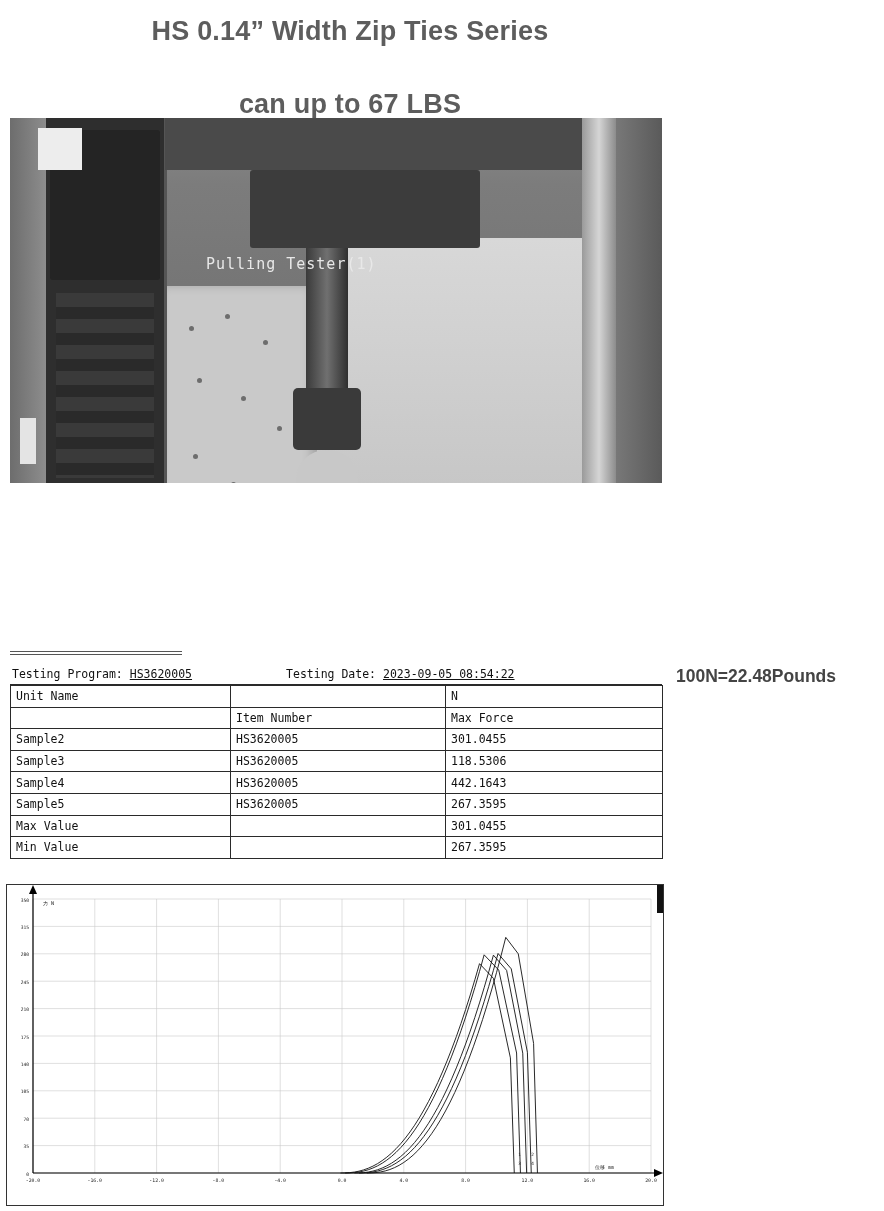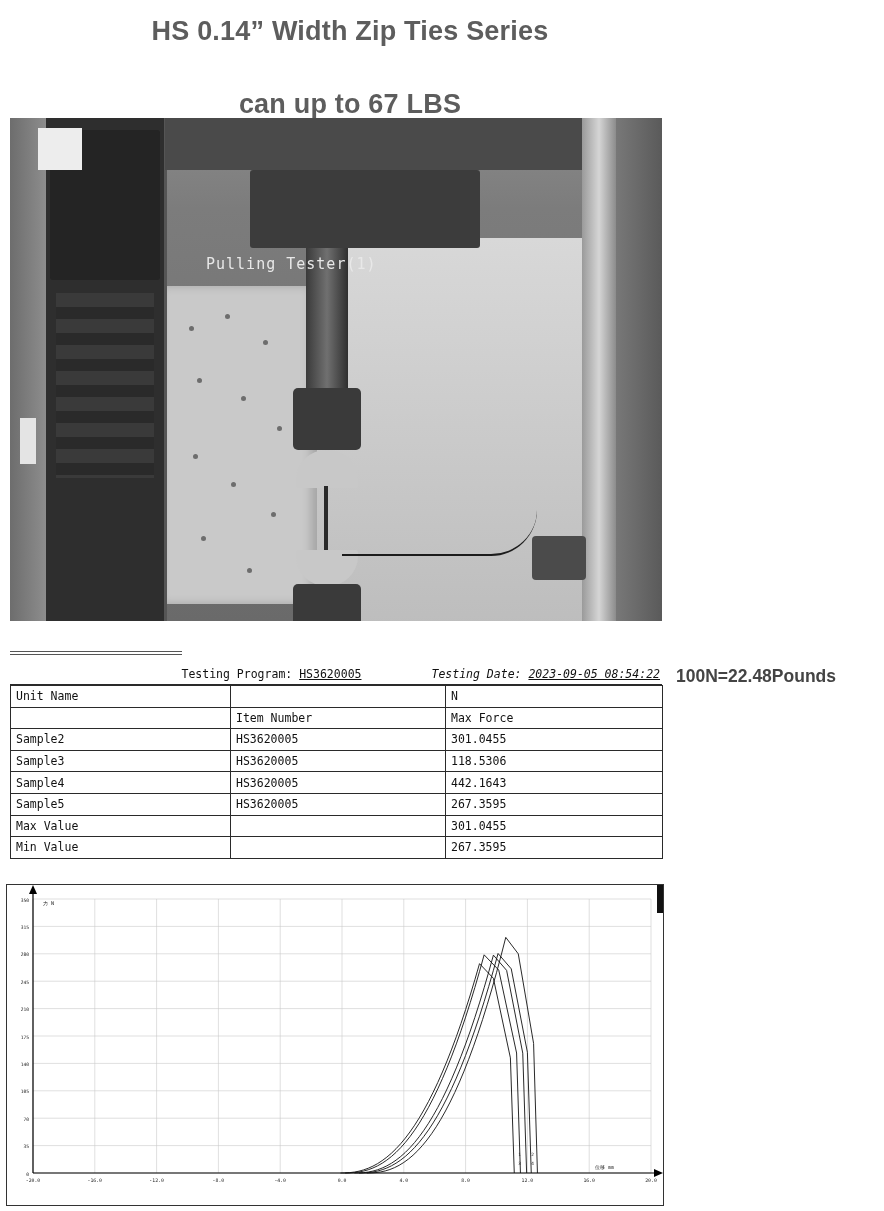--- a/index.html
+++ b/index.html
@@ -30,21 +30,21 @@
   }
   .title-line1 { margin-top: 8px; }
   .title-line2 { margin-top: 27px; }
 
   
   .photo {
     position: absolute;
     left: 10px;
     top: 118px;
     width: 652px;
-    height: 503px;
+    height: 365px;
     background: #6f6f6f;
     overflow: hidden;
     text-align: right;
   }
   .photo .machine-bg {
     position: absolute;
     inset: 0;
     background:
       linear-gradient(to bottom, #8a8a8a 0%, #7c7c7c 18%, #6a6a6a 100%);
   }
@@ -203,24 +203,23 @@
     border-top: 1px solid #555;
     border-bottom: 1px solid #555;
     height: 2px;
     margin-bottom: 12px;
   }
   .report-head {
     display: flex;
     align-items: baseline;
     padding: 0 2px 3px 2px;
     border-bottom: 1px solid #2a2a2a;
-    justify-content: flex-end;
   }
   .report-head .prog { white-space: nowrap; }
-  .report-head .date { margin-left: 70px; white-space: nowrap; font-style: italic; }
+  .report-head .date { margin-left: 94px; white-space: nowrap; }
   .u { text-decoration: underline; }
 
   table.results {
     border-collapse: collapse;
     width: 652px;
     table-layout: fixed;
   }
   table.results td {
     border: 1px solid #2a2a2a;
     height: 20.6px;

